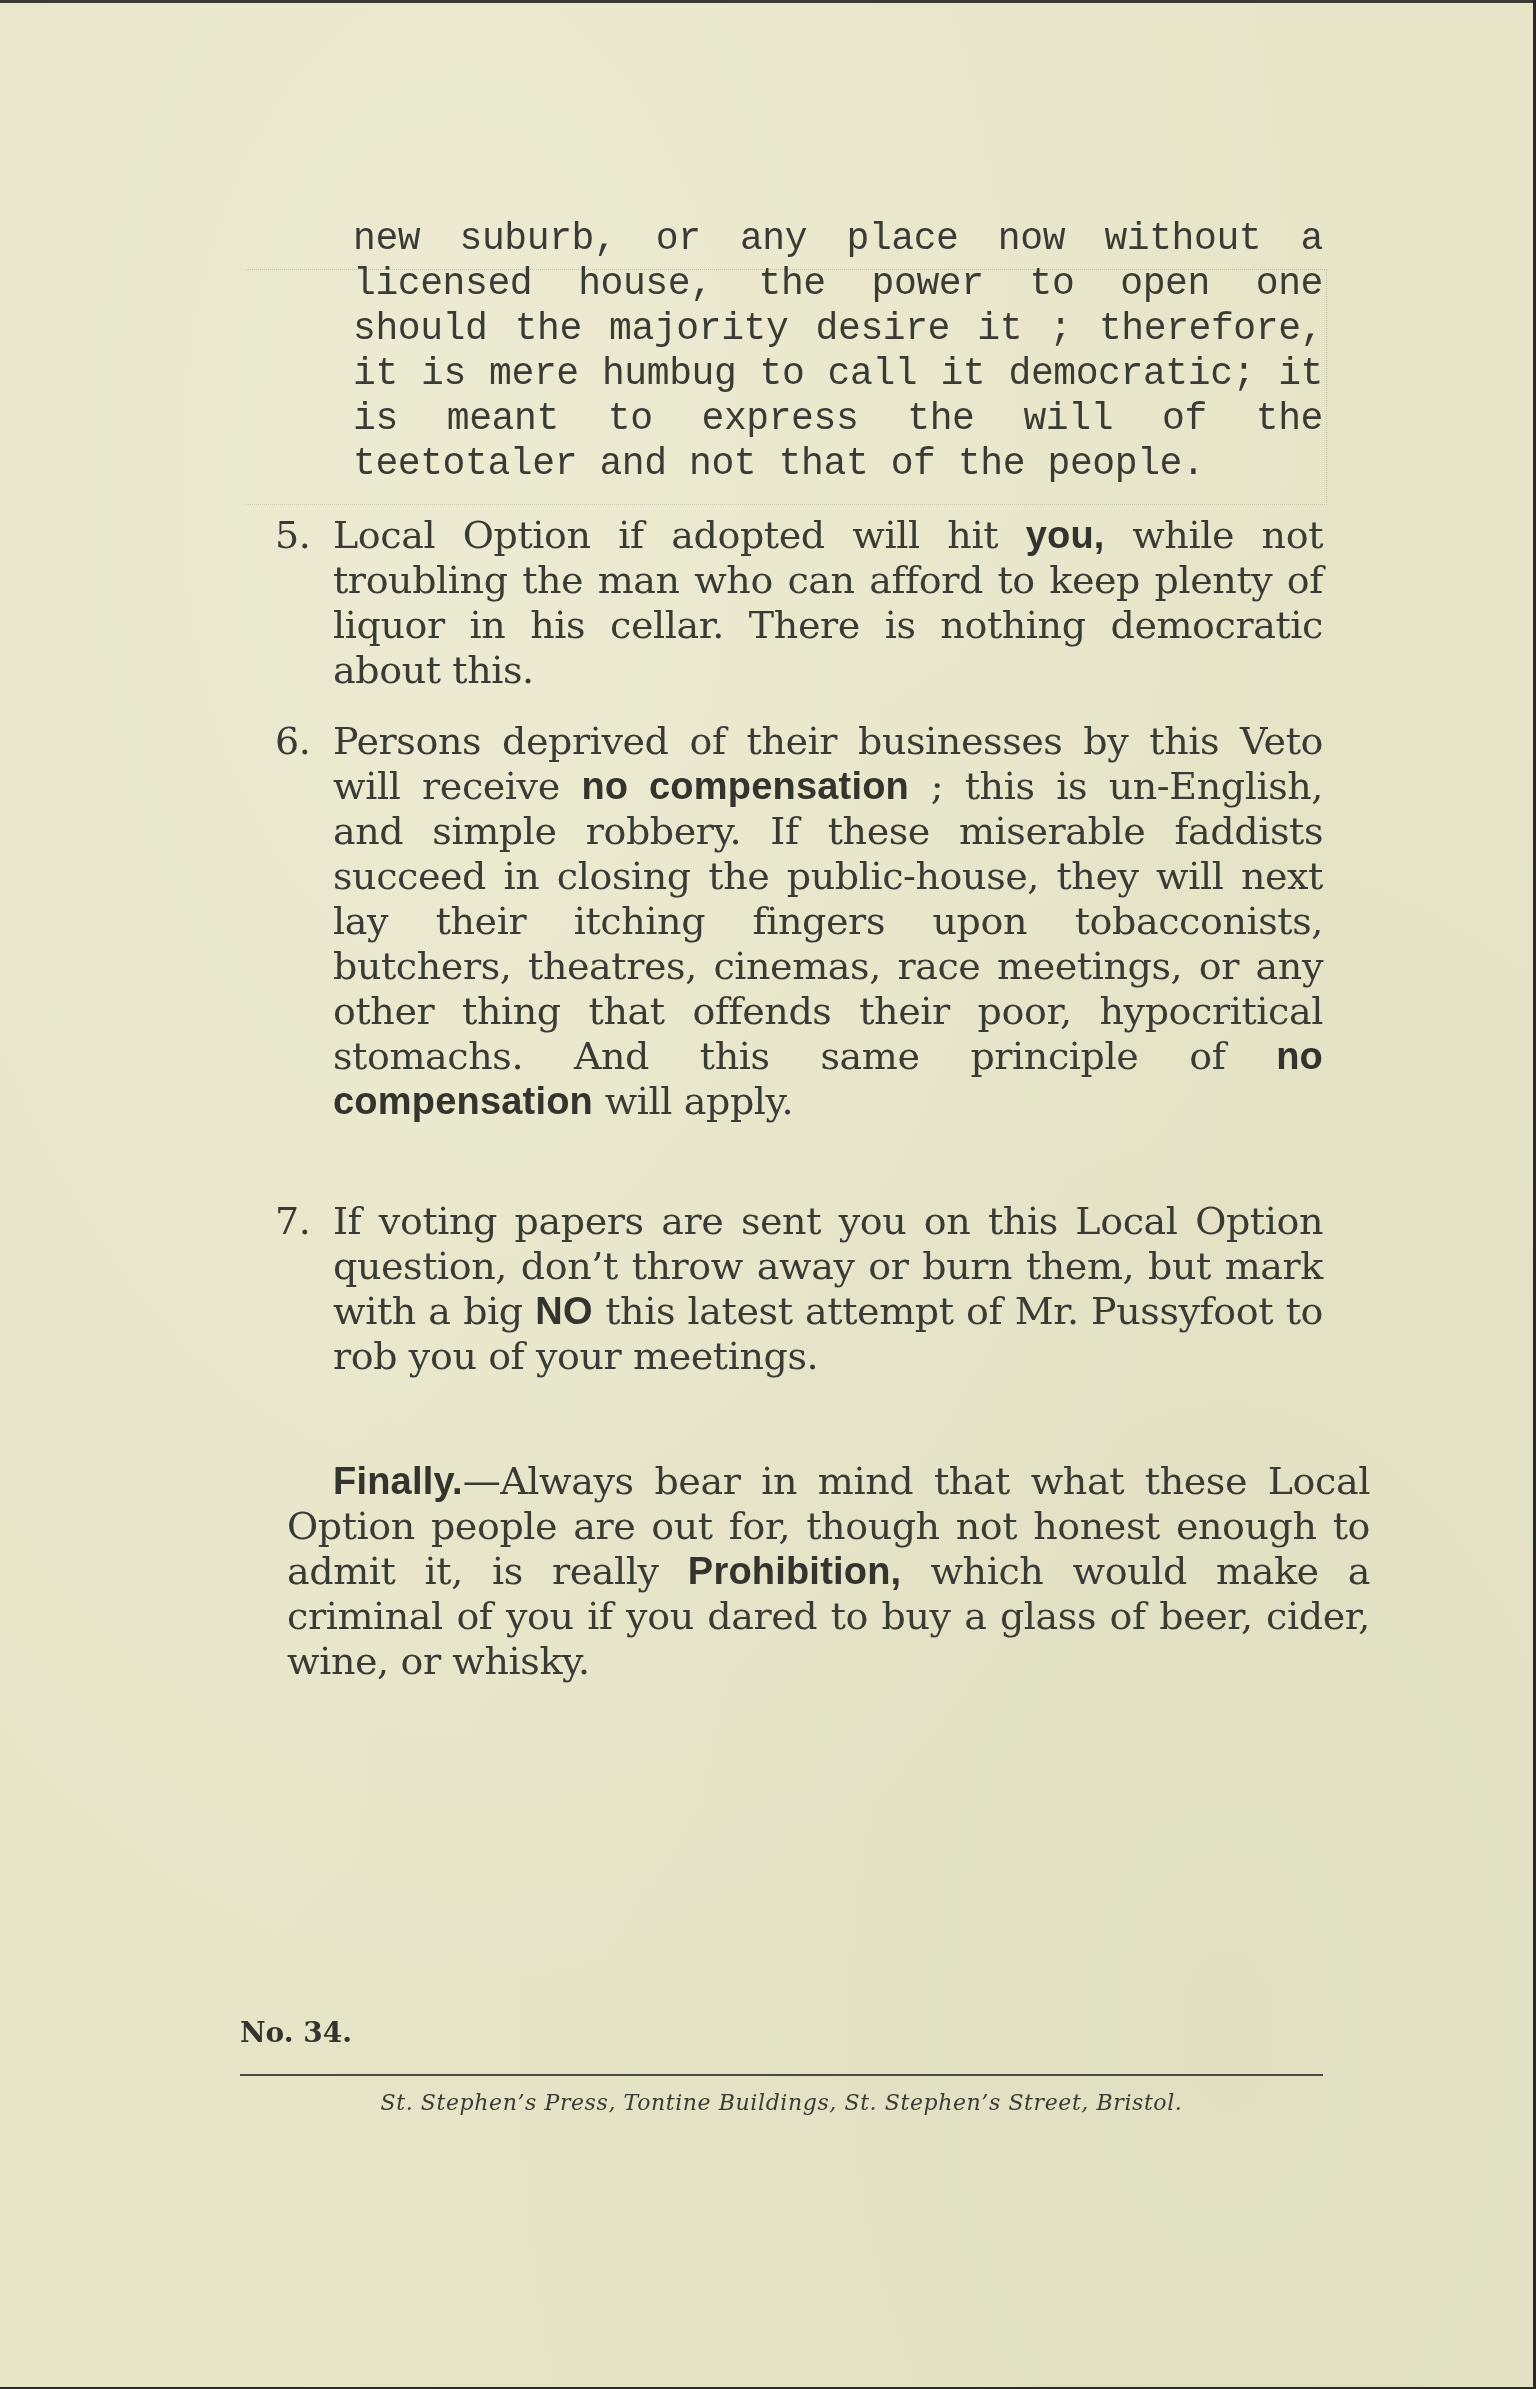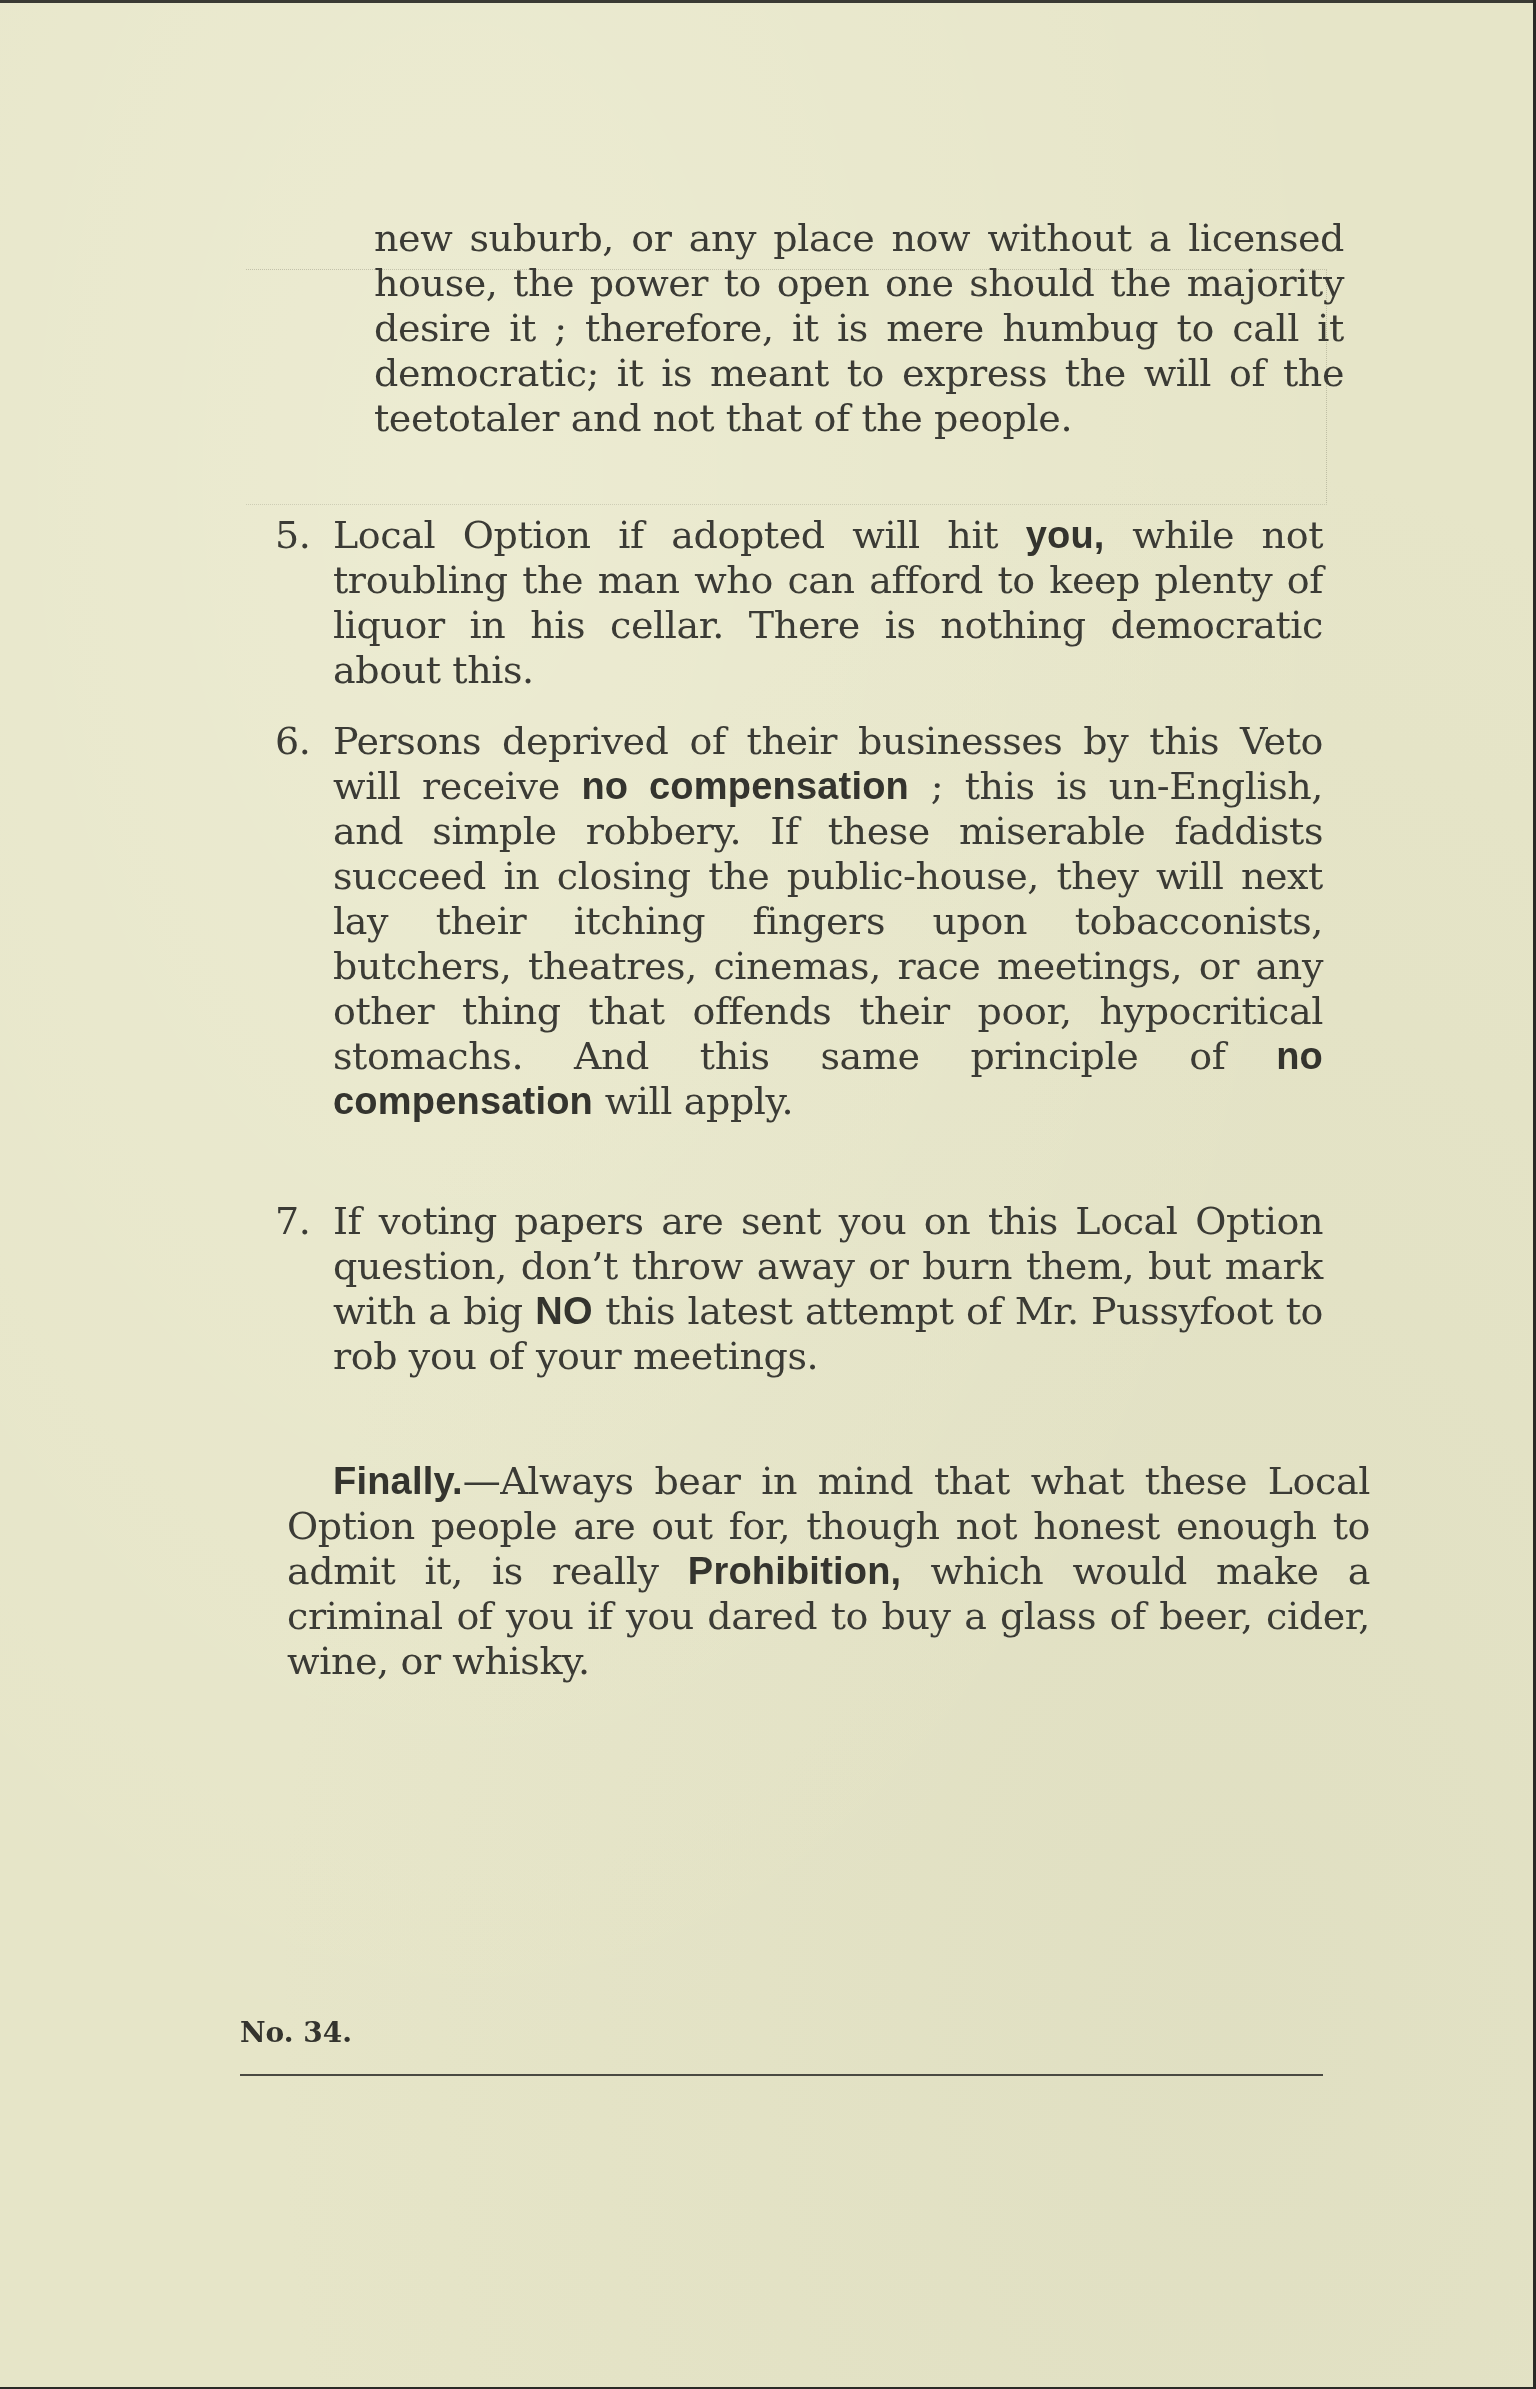--- a/index.html
+++ b/index.html
@@ -46,23 +46,24 @@
       font-size: 38px;
       line-height: 45px;
       letter-spacing: -0.4px;
     }
     .block {
       position: absolute;
       text-align: justify;
       text-align-last: left;
     }
     .cont-block {
-      left: 374px;
+      left: 353px;
       top: 213px;
       width: 970px;
+      font-family: Liberation Mono, monospace;
     }
     .item {
       position: absolute;
       left: 275px;
       width: 1048px;
     }
     .item .num {
       position: absolute;
       left: 0;
       top: 0;
@@ -161,17 +162,18 @@
       <span>If voting papers are sent you on this Local Option question, don’t throw away or burn them, but mark with a big </span><span class="bold">NO</span><span> this latest attempt of Mr. Pussyfoot to rob you of your meetings.</span>
     </div>
   </div>
 
   <div class="block finally-block text">
     <span class="bold">Finally.</span><span>—Always bear in mind that what these Local Option people are out for, though not honest enough to admit it, is really </span><span class="bold">Prohibition,</span><span> which would make a criminal of you if you dared to buy a glass of beer, cider, wine, or whisky.</span>
   </div>
 
   <div class="number-label">No. 34.</div>
   <div class="rule"></div>
+  <div class="imprint">St. Stephen’s Press, Tontine Buildings, St. Stephen’s Street, Bristol.</div>
 </div>
 
 <div class="top-edge"></div>
 <div class="right-edge"></div>
 
 
 </body></html>

